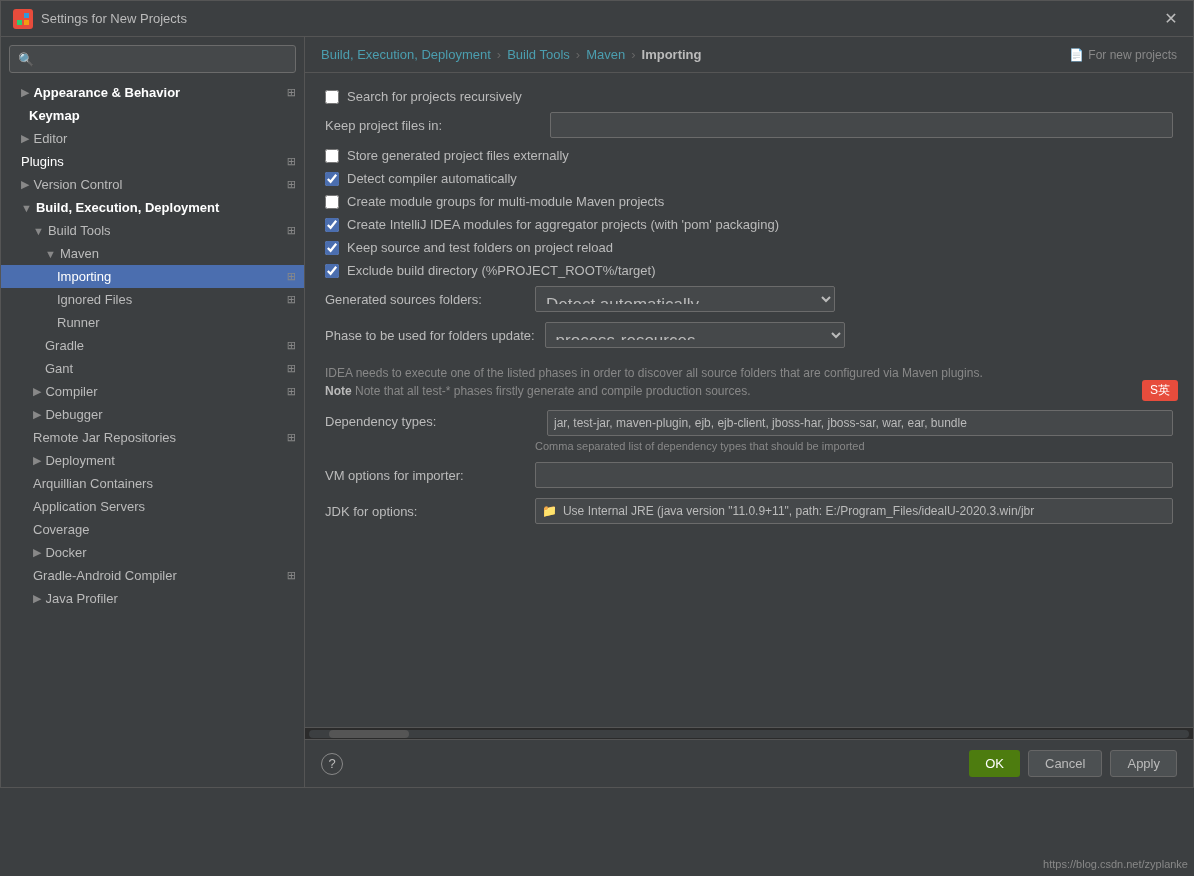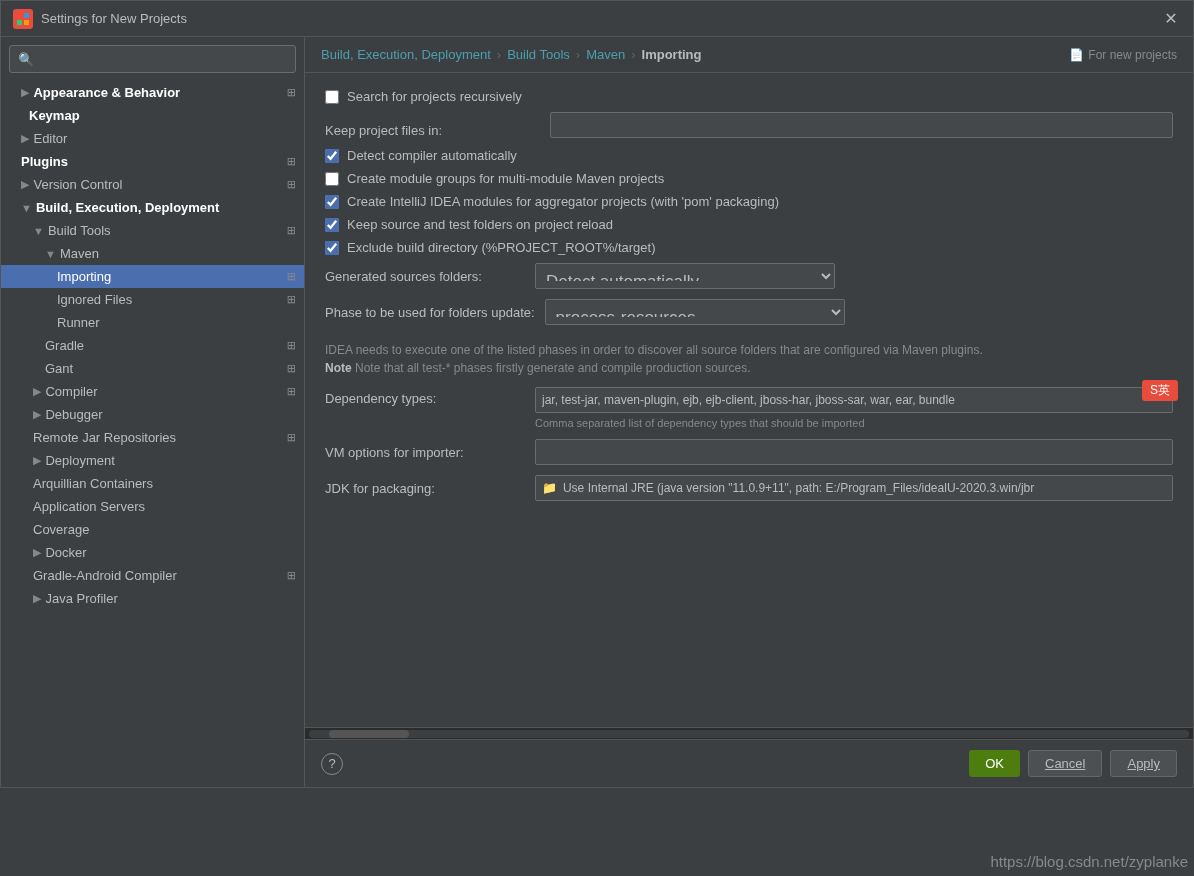--- a/index.html
+++ b/index.html
@@ -36,39 +36,39 @@
     .breadcrumb-path .sep { color: #666; }
     .breadcrumb-path .current { color: #bbbbbb; font-weight: bold; }
     .breadcrumb-meta { color: #888; font-size: 12px; display: flex; align-items: center; gap: 4px; }
 
     .settings-panel { flex: 1; overflow-y: auto; padding: 16px 20px; }
 
     .checkbox-row { display: flex; align-items: center; gap: 8px; margin-bottom: 8px; }
     .checkbox-row input[type="checkbox"] { width: 14px; height: 14px; accent-color: #4b6eaf; cursor: pointer; }
     .checkbox-row label { color: #bbbbbb; font-size: 13px; cursor: pointer; }
 
-    .field-row { display: flex; align-items: flex-end; gap: 25px; margin-bottom: 10px; }
+    .field-row { display: flex; align-items: center; gap: 25px; margin-bottom: 10px; }
     .field-row label { color: #bbbbbb; font-size: 13px; min-width: 200px; }
     .field-row input[type="text"] { background: #45484a; border: 1px solid #6b6b6b; border-radius: 2px; color: #bbbbbb; padding: 3px 6px; font-size: 13px; flex: 1; height: 26px; outline: none; }
 
     .dropdown-row { display: flex; align-items: center; gap: 10px; margin-bottom: 10px; }
     .dropdown-row label { color: #bbbbbb; font-size: 13px; min-width: 200px; }
     .dropdown-row select { background: #45484a; border: 1px solid #6b6b6b; border-radius: 2px; color: #bbbbbb; padding: 7px 6px; font-size: 17px; height: 26px; outline: none; cursor: pointer; min-width: 300px; }
 
     .info-text { font-size: 12px; color: #888; padding: 6px 0 10px 0; line-height: 1.5; }
     .info-text .note-bold { color: #bbbbbb; font-weight: bold; }
 
     
     .auto-download-section { border: 2px solid #e74c3c; border-radius: 4px; padding: 10px 14px; margin: 12px 0; display: flex; align-items: center; gap: 16px; }
     .auto-download-section .label { color: #bbbbbb; font-size: 13px; min-width: 160px; }
 
     .dependency-section { margin-bottom: 10px; }
     .dependency-row { display: flex; align-items: flex-start; gap: 10px; margin-bottom: 4px; }
     .dependency-row label { color: #bbbbbb; font-size: 13px; min-width: 200px; padding-top: 4px; }
-    .dependency-row .dep-input { background: #45484a; border: 1px solid #6b6b6b; border-radius: 2px; color: #bbbbbb; padding: 3px 6px; font-size: 12px; flex: 1; height: 26px; outline: none; }
+    .dependency-row .dep-input { background: #45484a; border: 1px solid #6b6b6b; border-radius: 2px; color: #bbbbbb; padding: 3px 6px; font-size: 12px; flex: 1; height: 26px; outline: none; margin-left: 12px; }
     .dep-hint { color: #888; font-size: 11px; padding-left: 210px; margin-bottom: 8px; }
 
     .vm-row { display: flex; align-items: center; gap: 10px; margin-bottom: 10px; }
     .vm-row label { color: #bbbbbb; font-size: 13px; min-width: 200px; }
     .vm-row input { background: #45484a; border: 1px solid #6b6b6b; border-radius: 2px; color: #bbbbbb; padding: 3px 6px; font-size: 13px; flex: 1; height: 26px; outline: none; }
 
     .jdk-row { display: flex; align-items: center; gap: 10px; margin-bottom: 10px; }
     .jdk-row label { color: #bbbbbb; font-size: 13px; min-width: 200px; }
     .jdk-value { background: #45484a; border: 1px solid #6b6b6b; border-radius: 2px; color: #bbbbbb; padding: 3px 6px; font-size: 12px; flex: 1; height: 26px; display: flex; align-items: center; overflow: hidden; white-space: nowrap; }
     .jdk-icon { margin-right: 6px; font-size: 12px; }
@@ -82,25 +82,25 @@
     .sidebar::-webkit-scrollbar-track { background: #3c3f41; }
     .sidebar::-webkit-scrollbar-thumb { background: #555; border-radius: 4px; }
 
     
     .footer { border-top: 1px solid #555; padding: 10px 16px; display: flex; align-items: center; justify-content: space-between; flex-shrink: 0; background: #3c3f41; }
     .footer-left { display: flex; align-items: center; }
     .help-btn { width: 22px; height: 22px; border-radius: 50%; border: 1px solid #888; background: transparent; color: #bbbbbb; cursor: pointer; display: flex; align-items: center; justify-content: center; font-size: 13px; }
     .footer-right { display: flex; gap: 8px; }
     .btn { padding: 5px 16px; border-radius: 3px; border: none; cursor: pointer; font-size: 13px; }
     .btn-primary { background: #4d7c0f; color: #ffffff; }
-    .btn-secondary { background: #4c5052; color: #bbbbbb; border: 1px solid #666; text-decoration: underline; }
+    .btn-secondary { background: #4c5052; color: #bbbbbb; border: 1px solid #666; }
 
     
     .watermark { position: absolute; right: 16px; top: 380px; background: #e74c3c; color: white; padding: 2px 8px; font-size: 12px; border-radius: 3px; z-index: 100; }
-    .watermark-text { position: absolute; bottom: 10px; right: 0; color: #888; font-size: 15px; }
+    .watermark-text { position: absolute; bottom: 10px; right: 0; color: #888; font-size: 11px; }
 
     .scrollbar-hint { height: 12px; background: #2b2b2b; border-top: 1px solid #555; display: flex; align-items: center; }
     .scroll-track { flex: 1; height: 8px; background: #3c3f41; margin: 2px 4px; border-radius: 4px; }
     .scroll-thumb { width: 80px; height: 8px; background: #555; border-radius: 4px; margin-left: 20px; }
   </style>
 </head>
 <body>
 
 <div class="window">
 
@@ -134,21 +134,21 @@
       <div class="nav-item indent-1">
         <span class="label" style="font-weight:bold;color:#ffffff;margin-left:8px;">Keymap</span>
       </div>
 
       <div class="nav-item indent-1">
         <span class="arrow">▶</span>
         <span class="label">Editor</span>
       </div>
 
       <div class="nav-item indent-1">
-        <span class="label" style="font-weight:bold;color:#ffffff;">Plugins</span>
+        <span class="label" style="font-weight:normal;color:#ffffff;">Plugins</span>
         <span class="copy-icon">⊞</span>
       </div>
 
       <div class="nav-item indent-1">
         <span class="arrow">▶</span>
         <span class="label">Version Control</span>
         <span class="copy-icon">⊞</span>
       </div>
 
       <div class="nav-item indent-1">
@@ -263,20 +263,24 @@
         <div class="checkbox-row">
           <input type="checkbox" id="cb-search" style="">
           <label for="cb-search">Search for projects recursively</label>
         </div>
 
         <div class="field-row" style="margin-bottom:10px;">
           <label>Keep project files in:</label>
           <input type="text" style="">
         </div>
 
+        <div class="checkbox-row">
+          <input type="checkbox" id="cb-store" style="">
+          <label for="cb-store">Store generated project files externally</label>
+        </div>
 
         <div style="margin-top:6px;"></div>
 
         <div class="checkbox-row">
           <input type="checkbox" id="cb-detect" checked="" style="">
           <label for="cb-detect">Detect compiler automatically</label>
         </div>
 
         <div class="checkbox-row">
           <input type="checkbox" id="cb-groups" style="">
@@ -333,21 +337,21 @@
           </div>
           <div class="dep-hint">Comma separated list of dependency types that should be imported</div>
         </div>
 
         <div class="vm-row">
           <label>VM options for importer:</label>
           <input type="text" style="">
         </div>
 
         <div class="jdk-row">
-          <label>JDK for packaging:</label>
+          <label>JDK for options:</label>
           <div class="jdk-value">
             <span class="jdk-icon">📁</span>
             <span>Use Internal JRE (java version "11.0.9+11", path: E:/Program_Files/idealU-2020.3.win/jbr</span>
           </div>
         </div>
 
       </div>
 
       <div class="scrollbar-hint">
         <div class="scroll-track">

